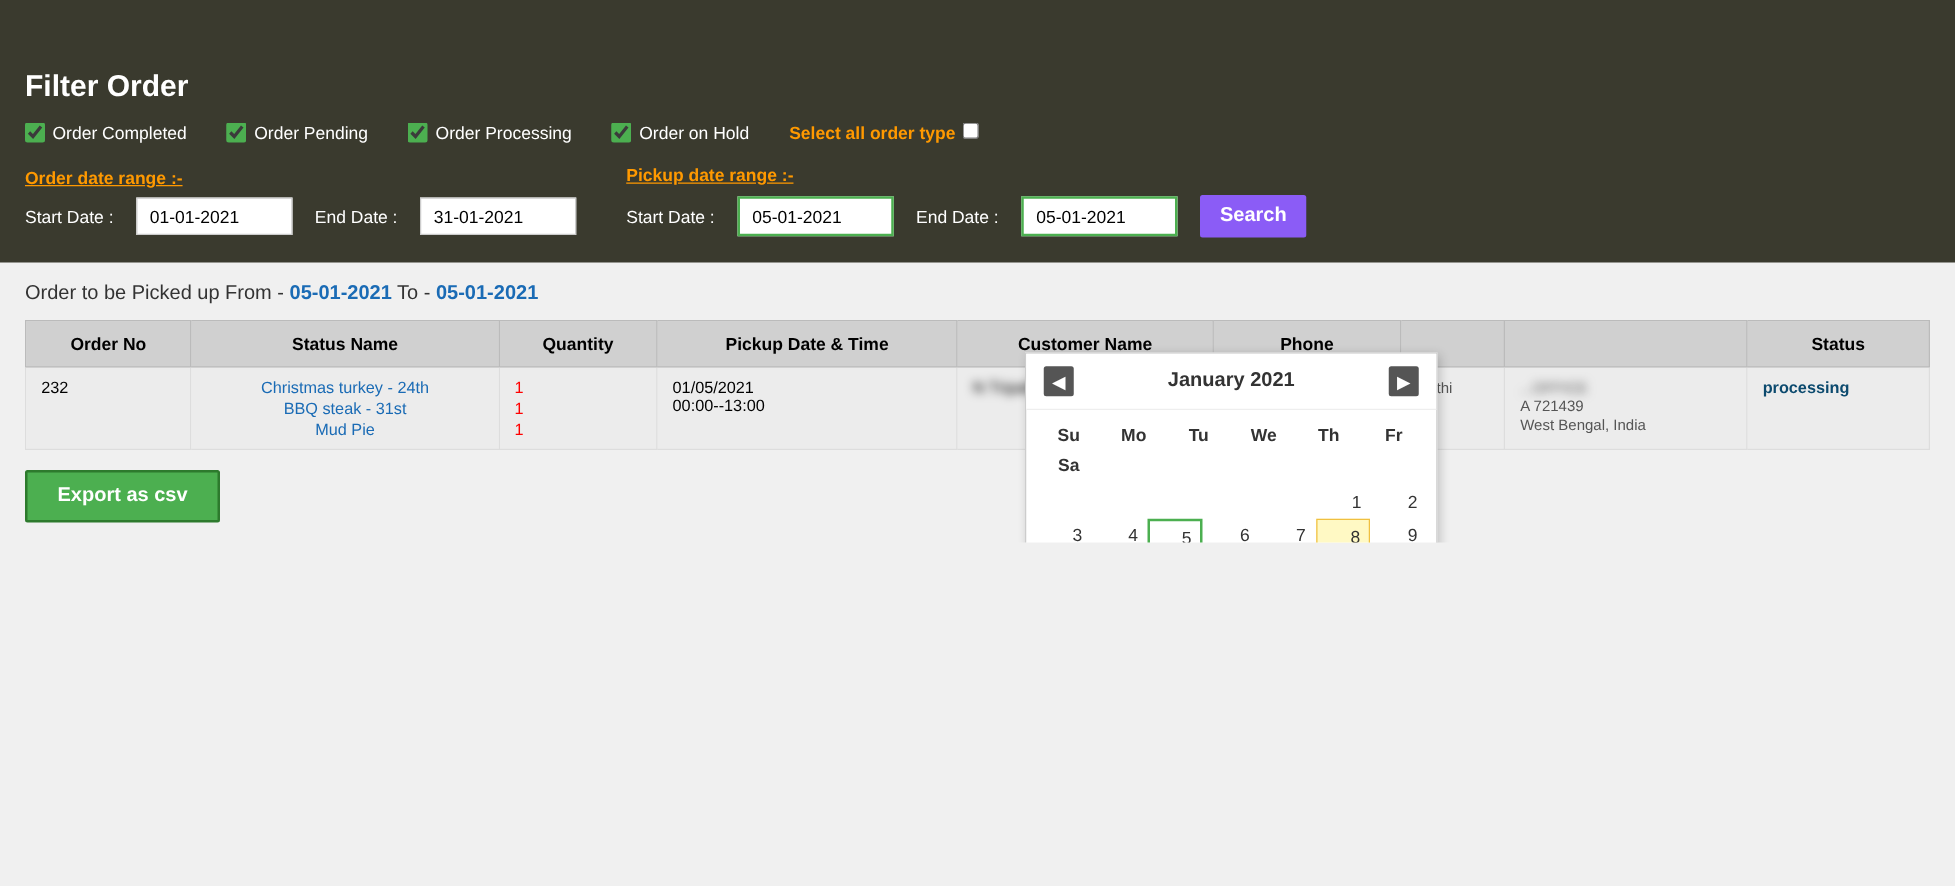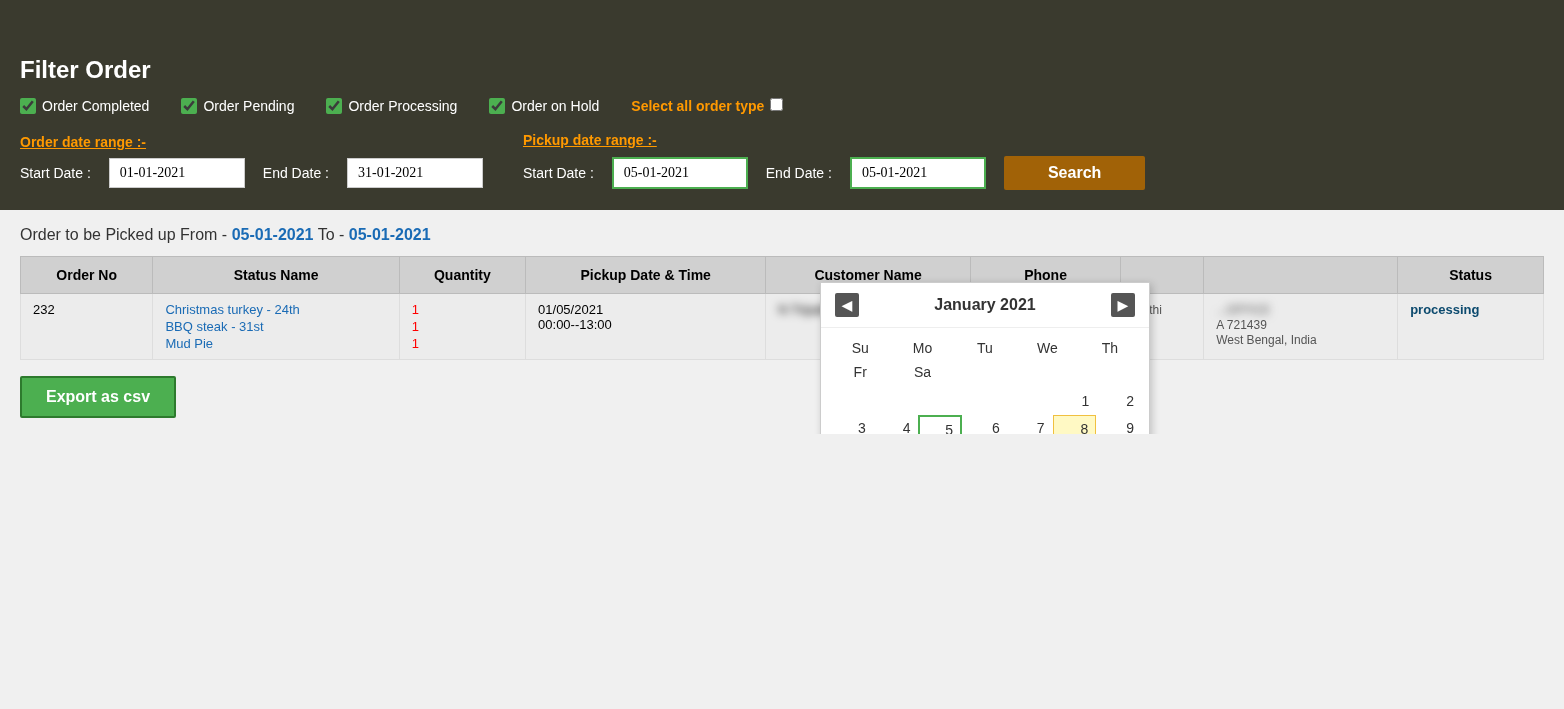--- a/index.html
+++ b/index.html
@@ -69,32 +69,31 @@
     .date-label {
       color: white;
       font-size: 14px;
       white-space: nowrap;
     }
     .date-input {
       border: 1px solid #ccc;
       background: white;
       padding: 6px 10px;
       font-size: 14px;
-      width: 136px;
+      width: 125px;
       outline: none;
-      font-family: Liberation Serif, serif;
     }
     .date-input.highlighted {
       border: 2px solid #4caf50;
     }
     .search-btn {
-      background: #a16207;
+      background: #8b5cf6;
       color: white;
       border: none;
-      padding: 8px 44px;
+      padding: 8px 16px;
       font-size: 16px;
       font-weight: bold;
       cursor: pointer;
       border-radius: 2px;
     }
 
     .content-area {
       padding: 16px 20px;
       position: relative;
     }
@@ -122,21 +121,21 @@
     .orders-table td {
       padding: 8px 12px;
       border: 1px solid #ddd;
       font-size: 13px;
       vertical-align: top;
     }
     .orders-table tr:nth-child(even) { background: #f5f5f5; }
     .orders-table tr:nth-child(odd) { background: #ececec; }
 
     .product-list { display: flex; flex-direction: column; gap: 2px; }
-    .product-item { color: #1a6bb5; }
+    .product-item { color: #1a6bb5; text-align: center; }
     .qty-item { color: red; }
 
     .status-processing { color: #0c4a6e; font-weight: bold; }
     .address-text { font-size: 12px; color: #555; }
 
     .export-btn {
       background: #4caf50;
       color: white;
       border: 2px solid #2d7a2d;
       padding: 10px 24px;
@@ -183,23 +182,23 @@
       display: flex;
       align-items: center;
       justify-content: center;
       border-radius: 2px;
     }
     .calendar-grid {
       padding: 8px;
     }
     .cal-days-header {
       display: grid;
-      grid-template-columns: repeat(5, 1fr);
+      grid-template-columns: repeat(6, 1fr);
       text-align: center;
-      font-weight: normal;
+      font-weight: bold;
       color: #333;
       margin-bottom: 4px;
     }
     .cal-days-header span { padding: 4px 0; }
     .cal-grid {
       display: grid;
       grid-template-columns: repeat(7, 1fr);
       gap: 1px;
     }
     .cal-cell {

